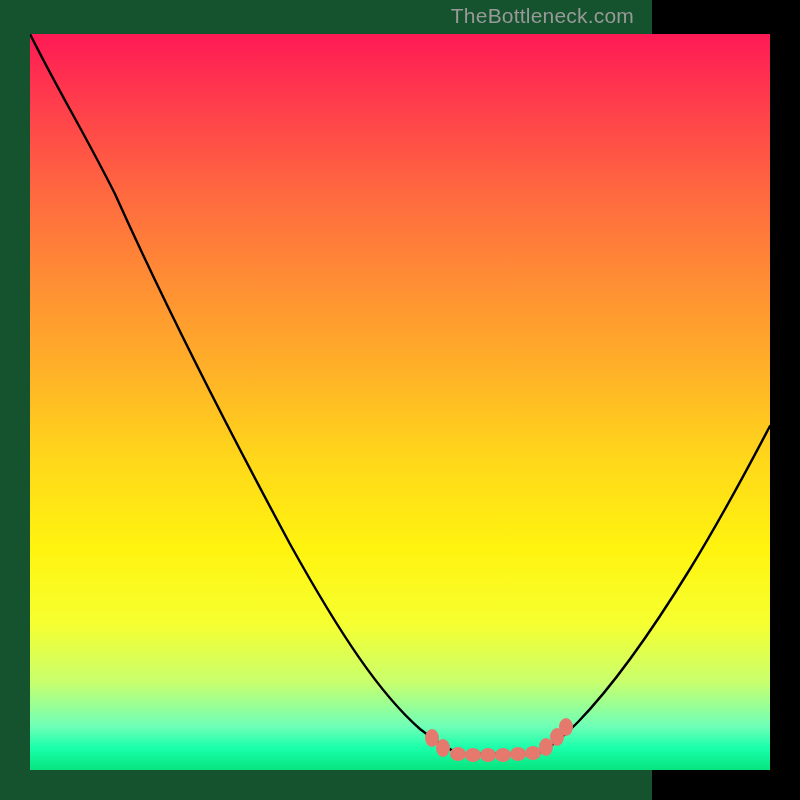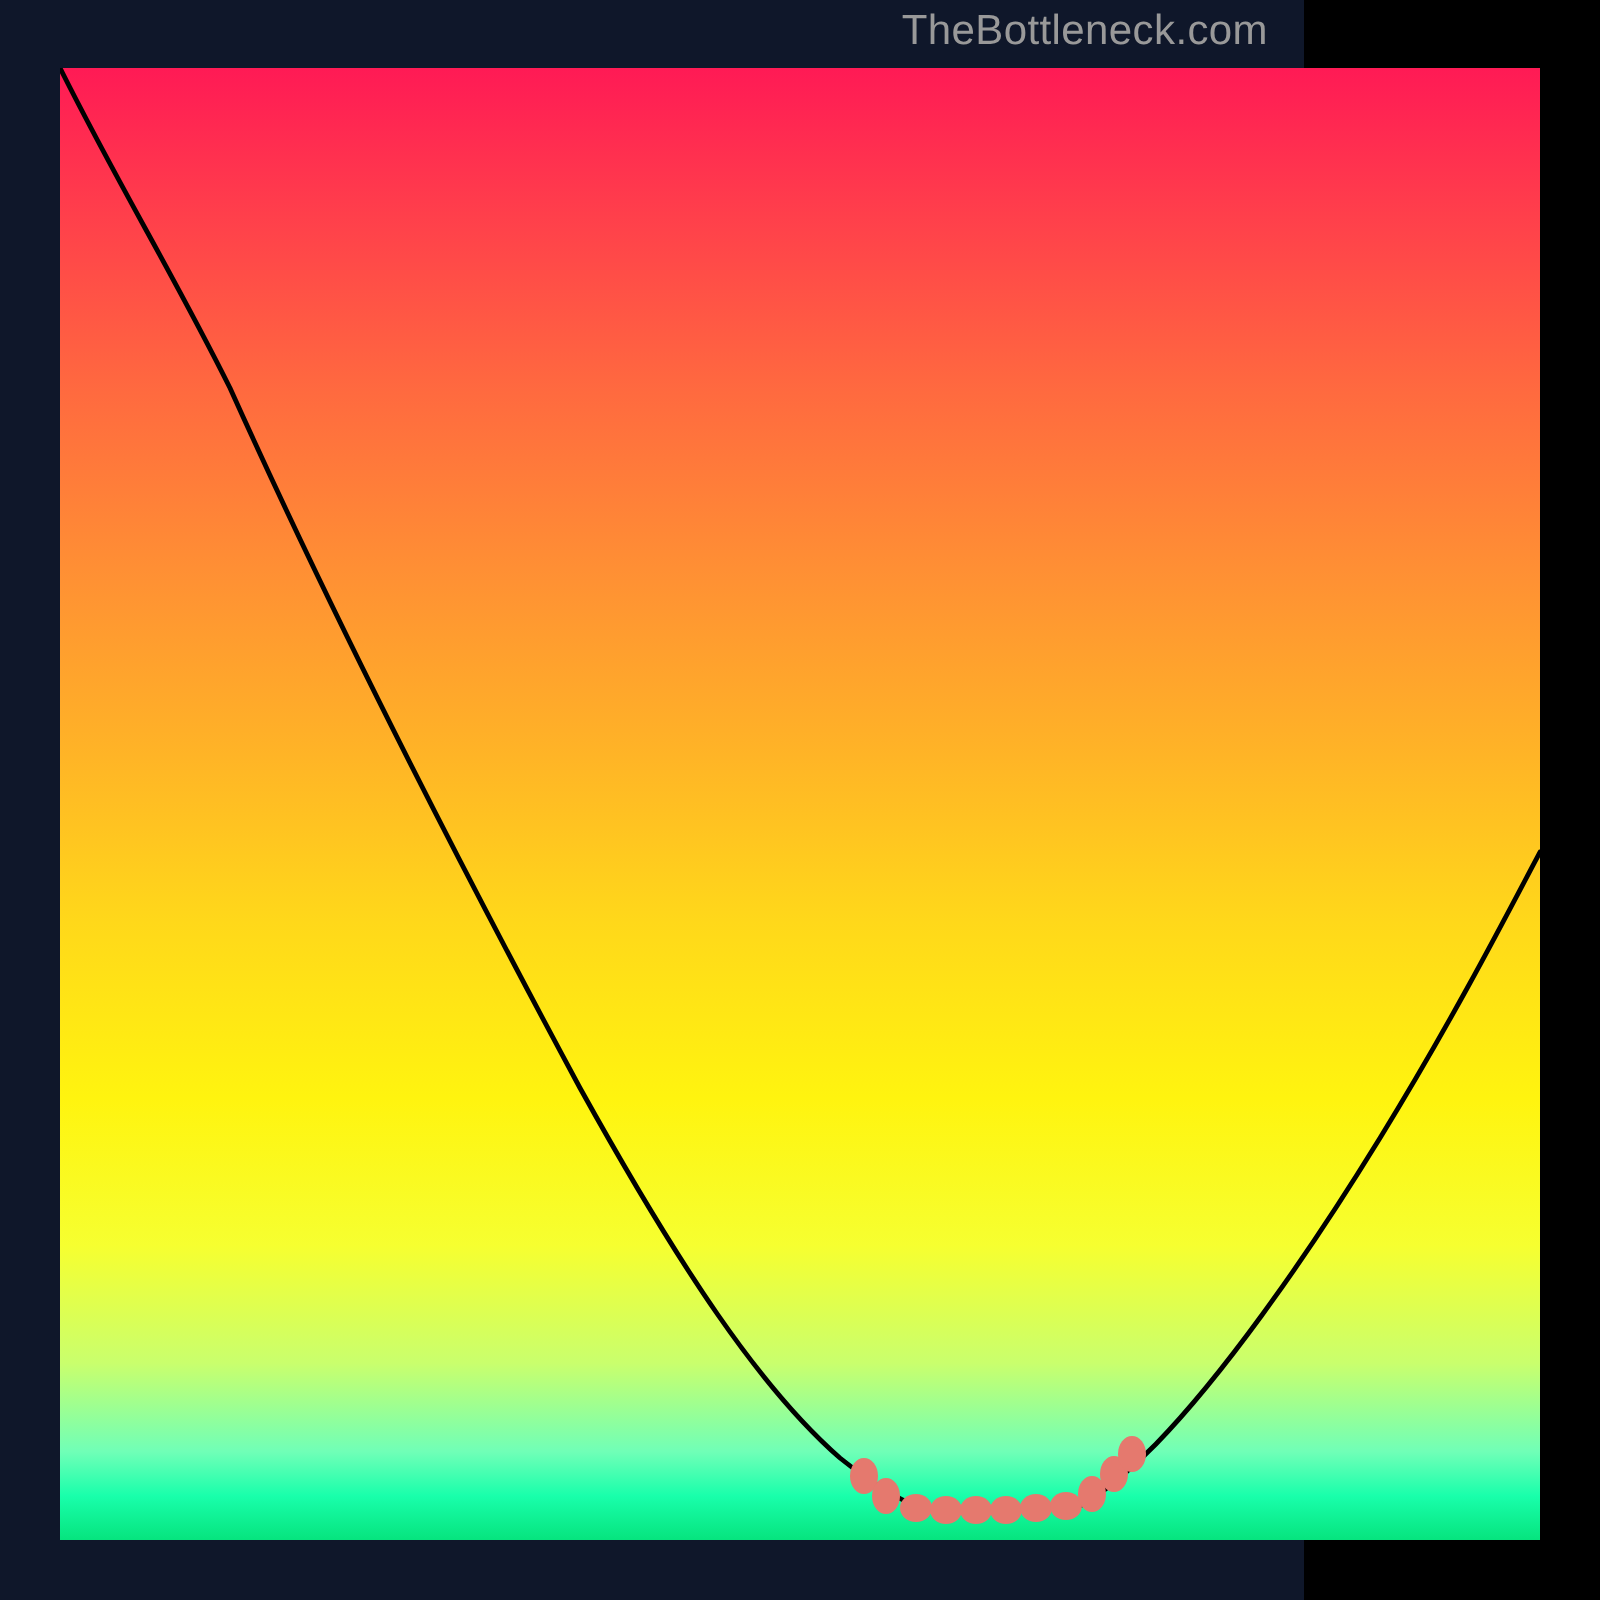--- a/index.html
+++ b/index.html
@@ -8,21 +8,21 @@
     width: 800px;
     height: 800px;
     background: #000;
     overflow: hidden;
     font-family: Arial, Helvetica, sans-serif;
   }
   .frame {
     position: relative;
     width: 652px;
     height: 800px;
-    background: #0f172a;
+    background: #14532d;
   }
   .watermark {
     position: absolute;
     top: 4px;
     right: 18px;
     color: #999;
     font-size: 21px;
     font-weight: 400;
     letter-spacing: 0.2px;
   }

